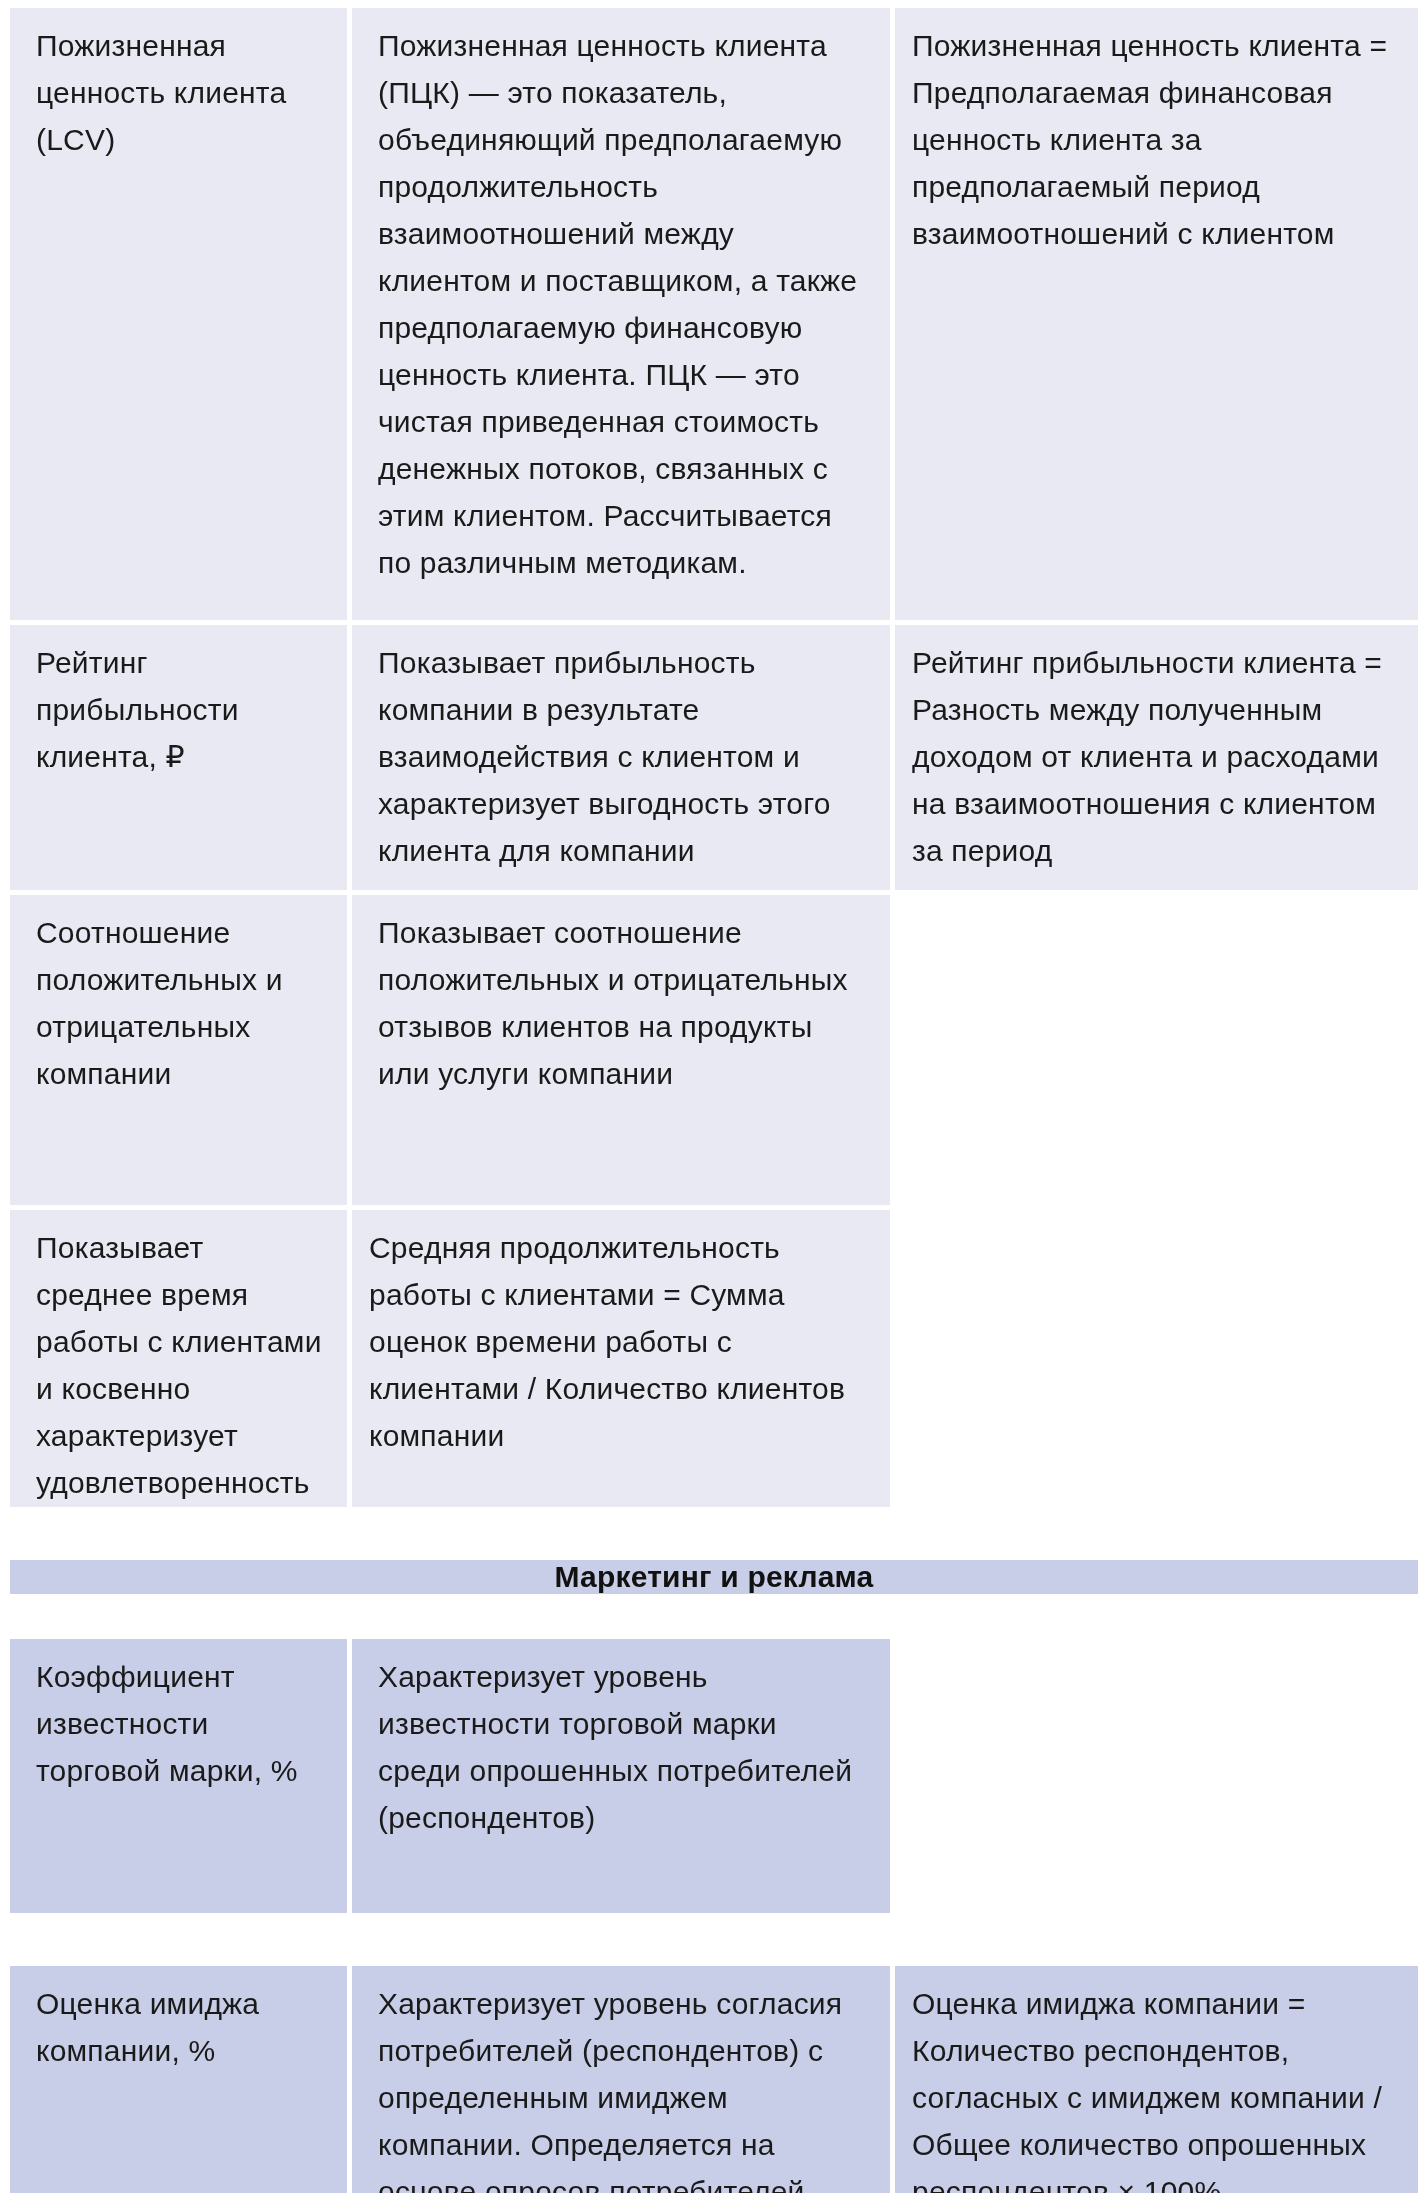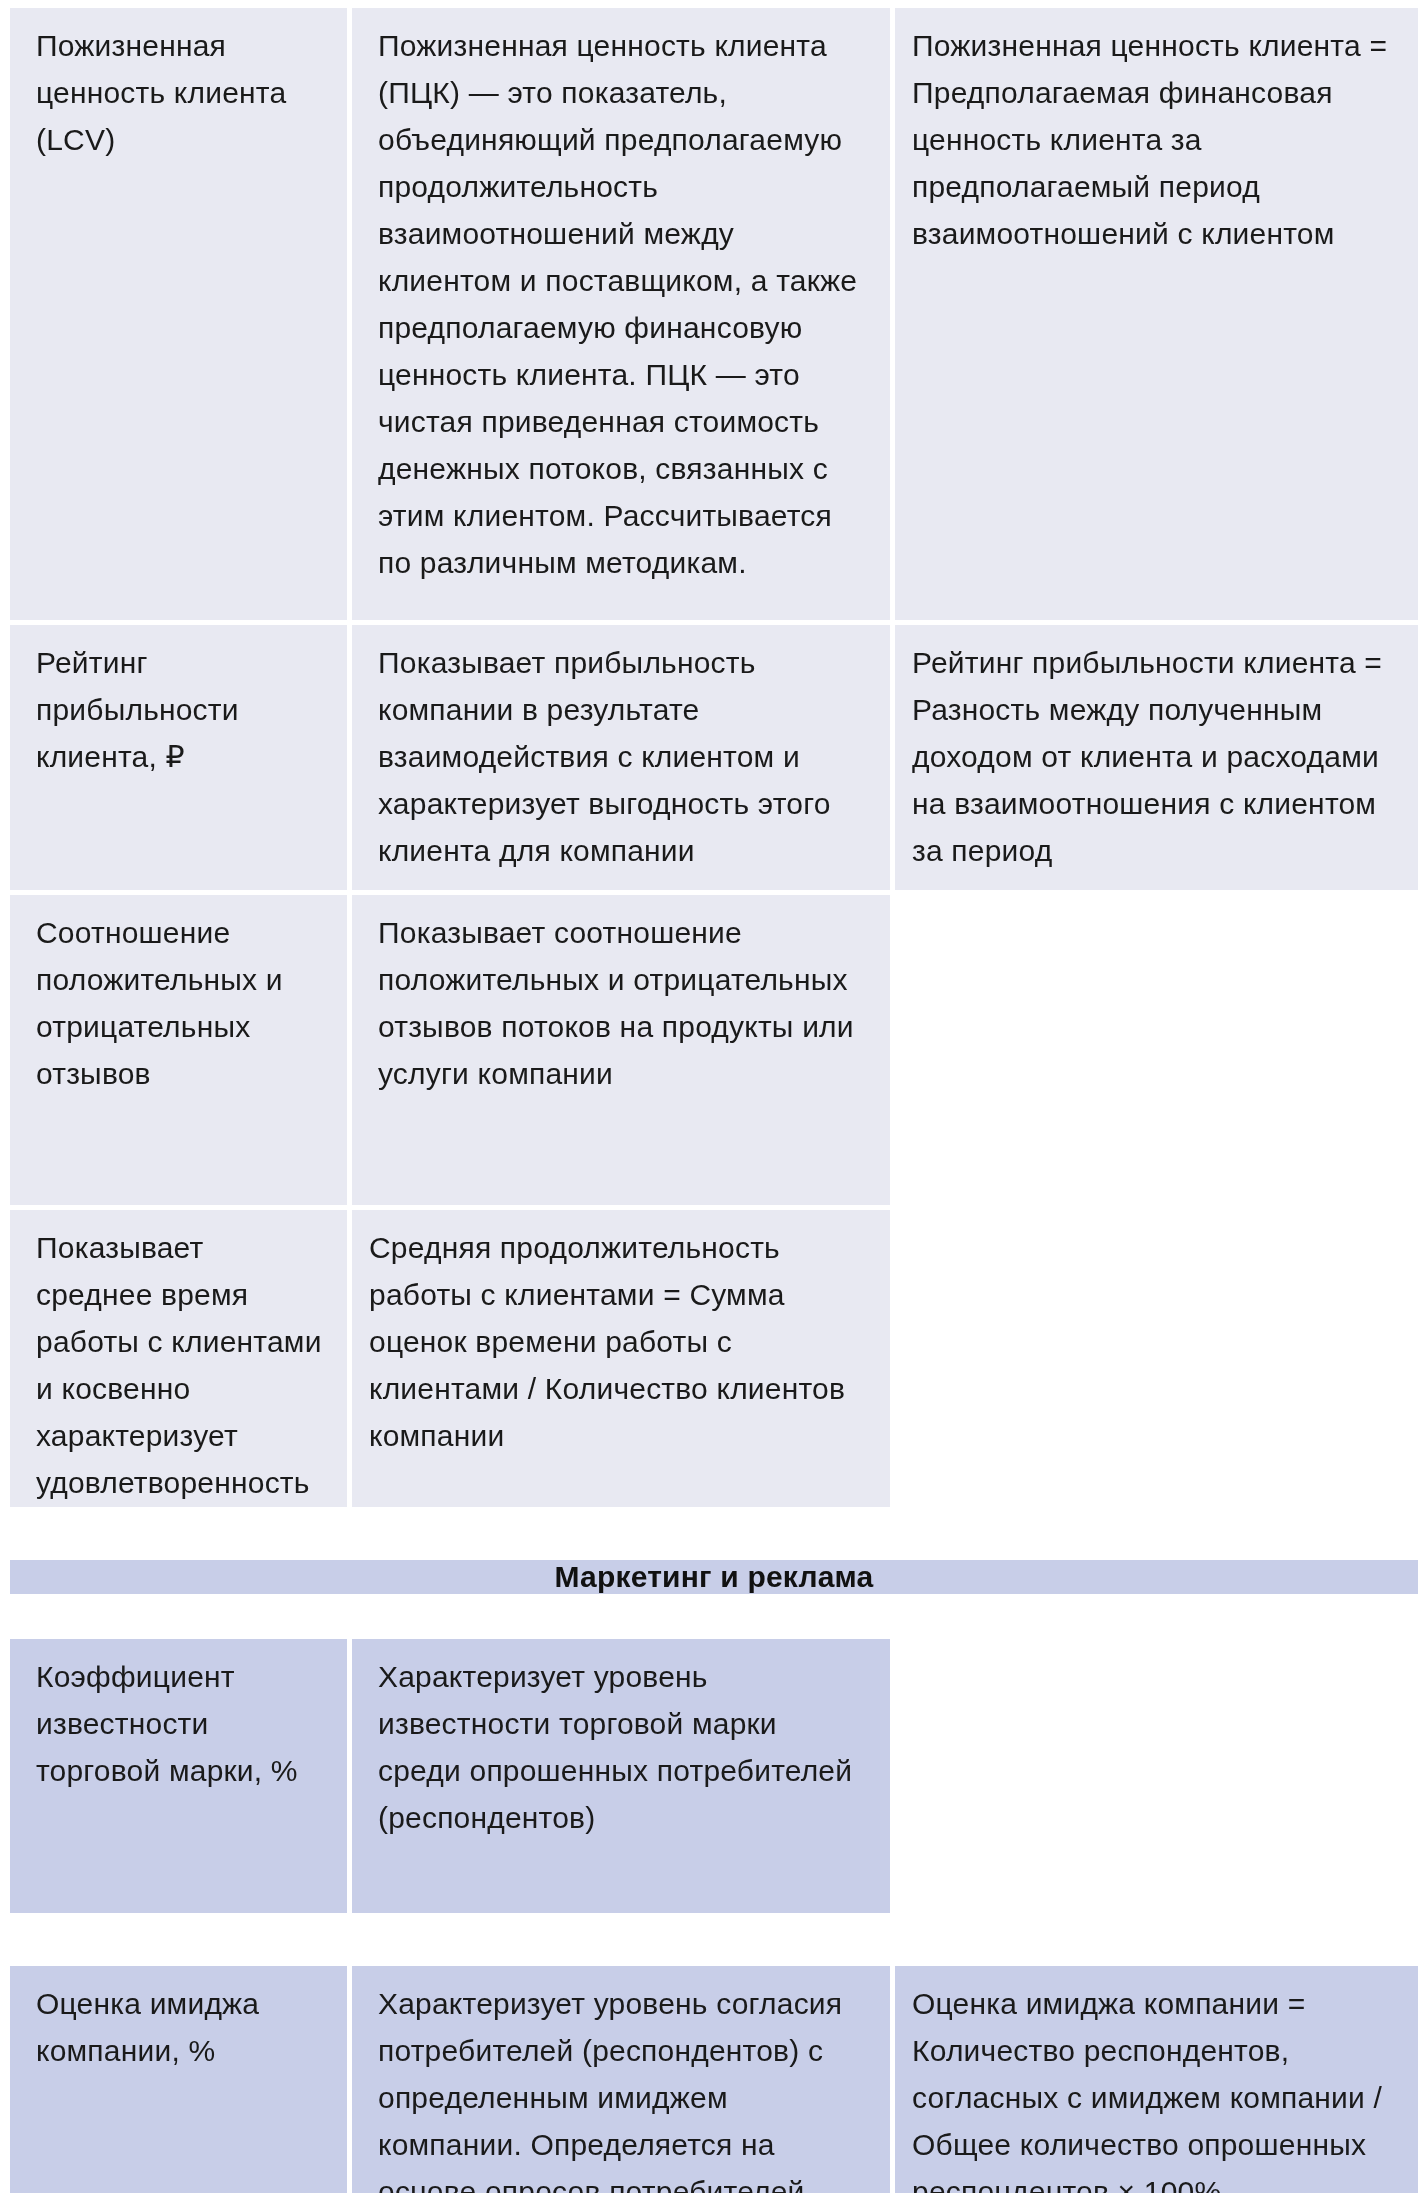--- a/index.html
+++ b/index.html
@@ -60,22 +60,22 @@
     <div class="cell light col3">Пожизненная ценность клиента = Предполагаемая финансовая ценность клиента за предполагаемый период взаимоотношений с клиентом</div>
   </div>
 
   <div class="t-row">
     <div class="cell light">Рейтинг прибыльности клиента, ₽</div>
     <div class="cell light">Показывает прибыльность компании в результате взаимодействия с клиентом и характеризует выгодность этого клиента для компании</div>
     <div class="cell light col3">Рейтинг прибыльности клиента = Разность между полученным доходом от клиента и расходами на взаимоотношения с клиентом за период</div>
   </div>
 
   <div class="t-row">
-    <div class="cell light">Соотношение положительных и отрицательных отзывов</div>
-    <div class="cell light">Показывает соотношение положительных и отрицательных отзывов потоков на продукты или услуги компании</div>
+    <div class="cell light">Соотношение положительных и отрицательных компании</div>
+    <div class="cell light">Показывает соотношение положительных и отрицательных отзывов клиентов на продукты или услуги компании</div>
   </div>
 
   <div class="t-row">
     <div class="cell light">Показывает среднее время работы с клиентами и косвенно характеризует удовлетворенность отзывов продуктами и услугами компании</div>
     <div class="cell light col3">Средняя продолжительность работы с клиентами = Сумма оценок времени работы с клиентами / Количество клиентов компании</div>
   </div>
 
   <div class="t-row">
     <div class="section-header-cell dark">Маркетинг и реклама</div>
   </div>

